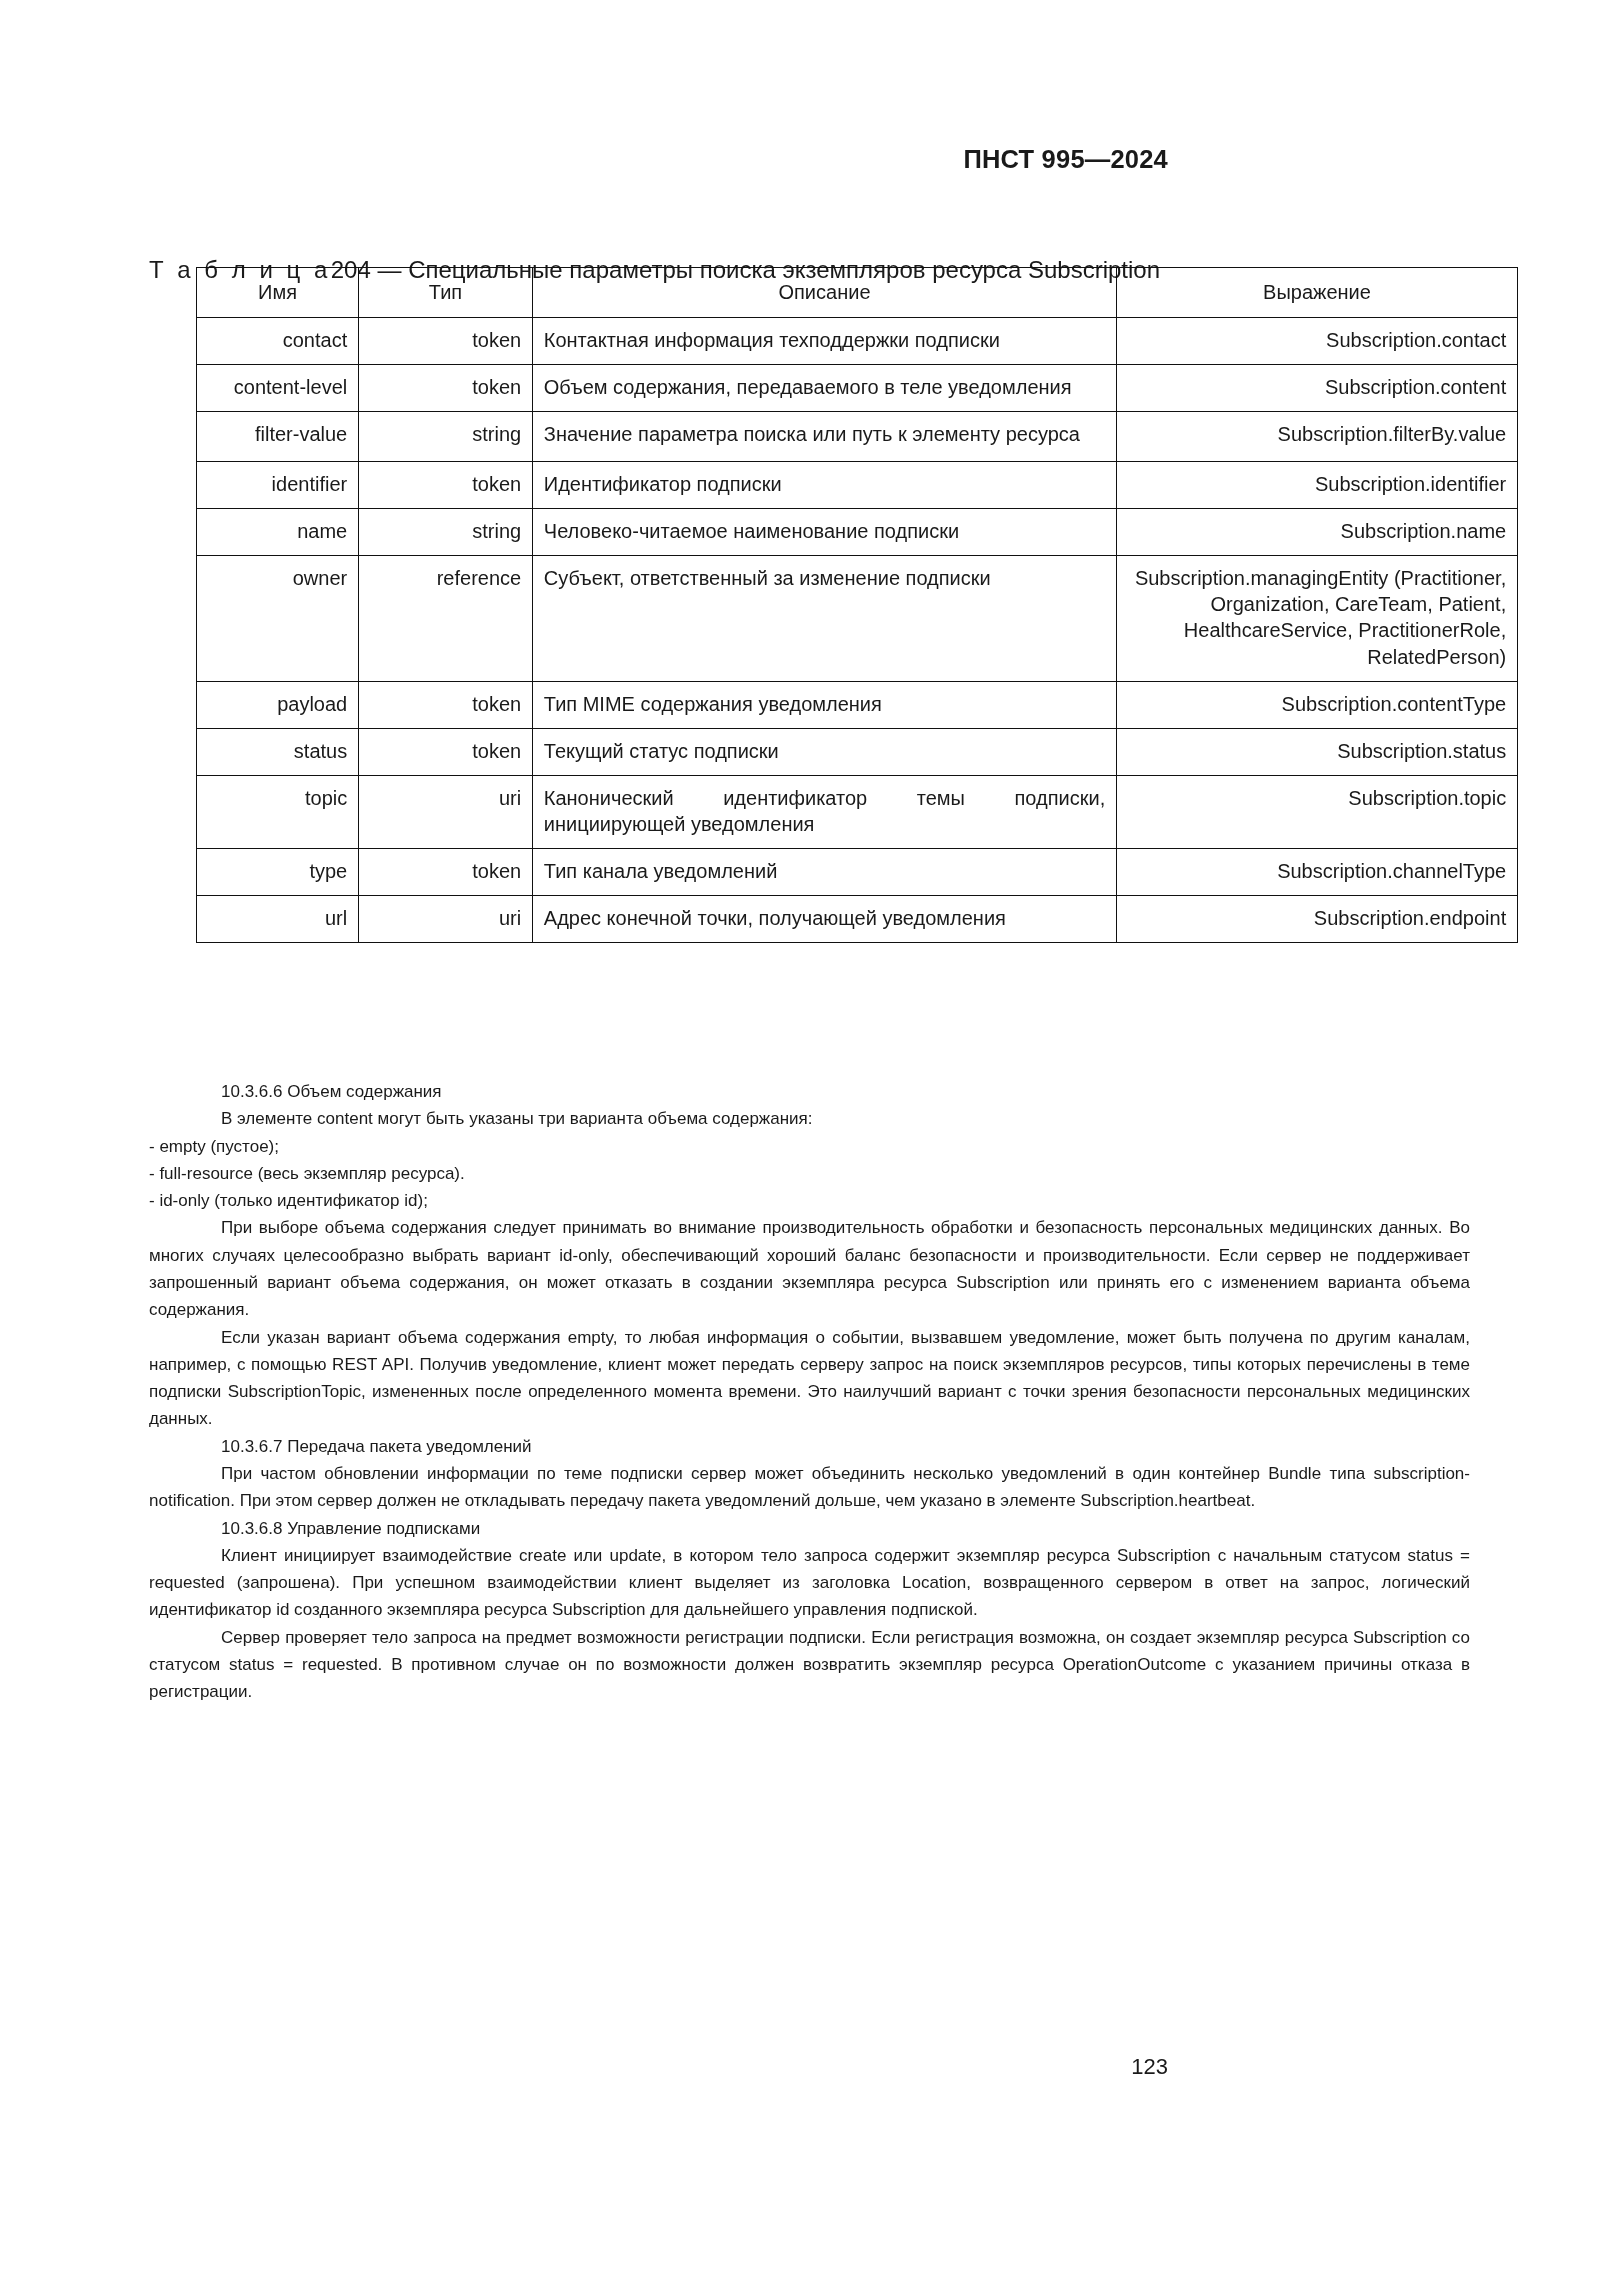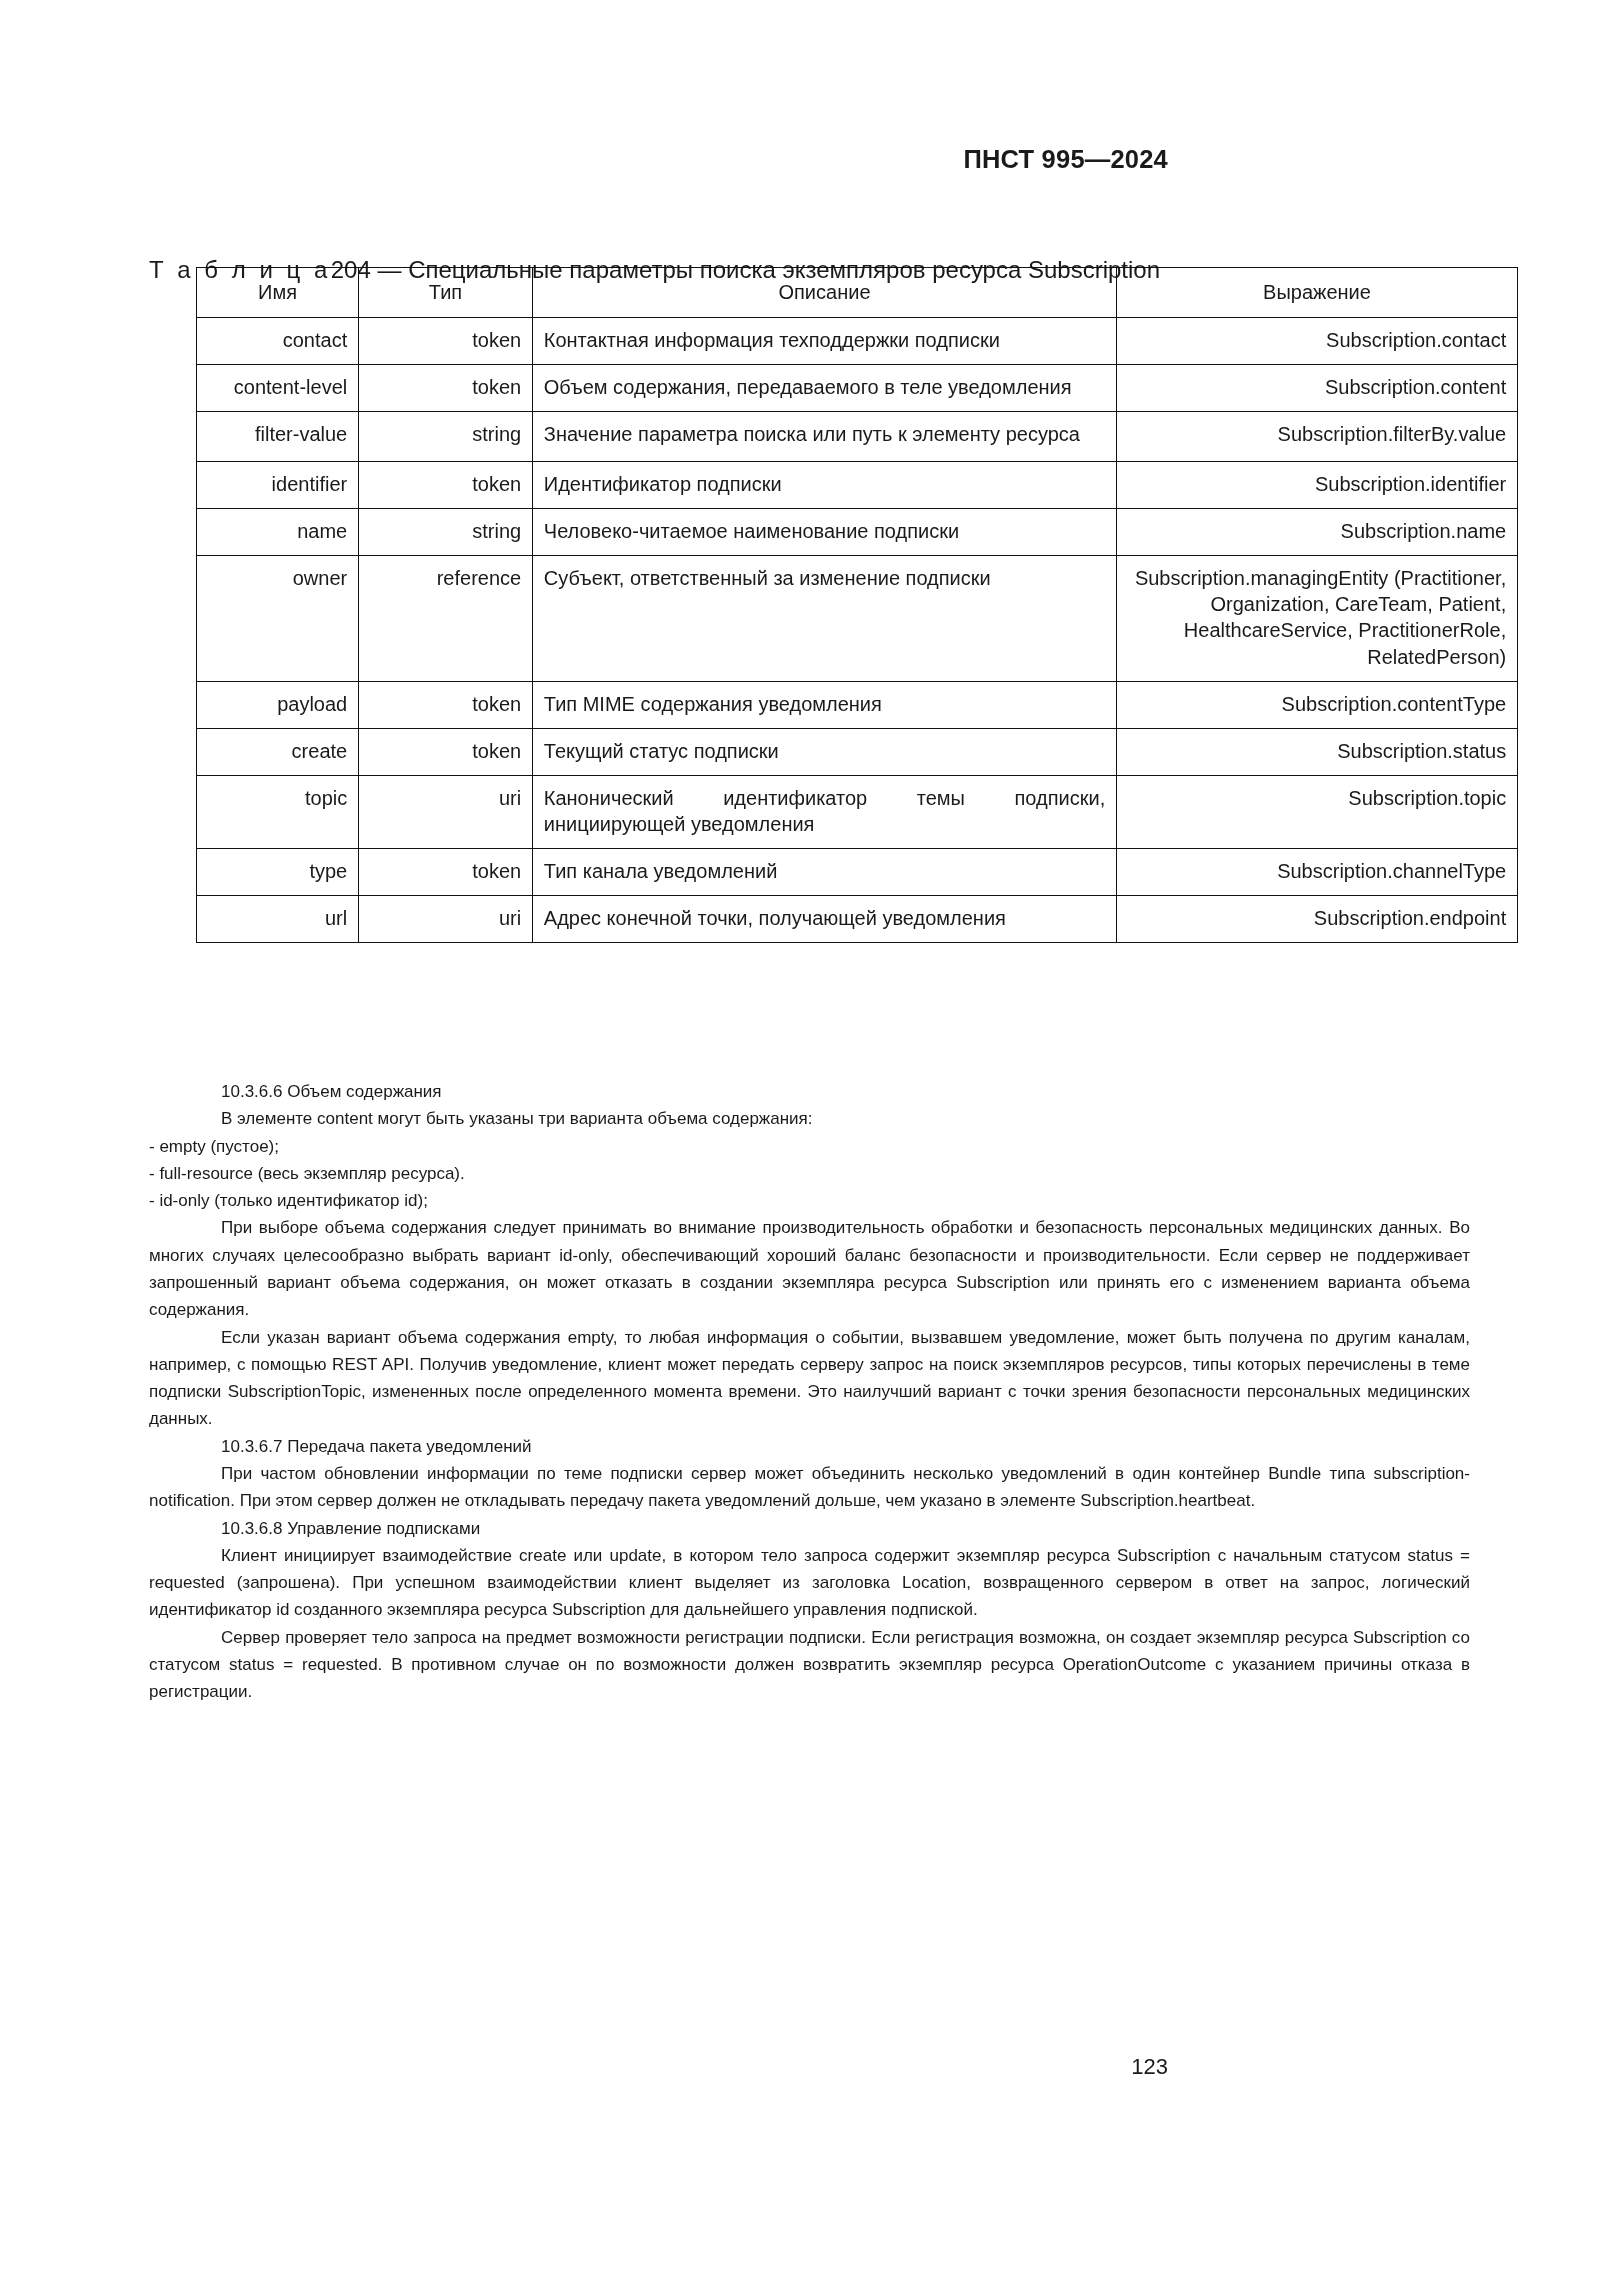--- a/index.html
+++ b/index.html
@@ -185,21 +185,21 @@
         <td class="desc">Субъект, ответственный за изменение подписки</td>
         <td>Subscription.managingEntity (Practitioner, Organization, CareTeam, Patient, HealthcareService, PractitionerRole, RelatedPerson)</td>
       </tr>
       <tr>
         <td>payload</td>
         <td>token</td>
         <td class="desc">Тип MIME содержания уведомления</td>
         <td>Subscription.contentType</td>
       </tr>
       <tr>
-        <td>create</td>
+        <td>status</td>
         <td>token</td>
         <td class="desc">Текущий статус подписки</td>
         <td>Subscription.status</td>
       </tr>
       <tr>
         <td>topic</td>
         <td>uri</td>
         <td class="desc">Канонический идентификатор темы подписки, инициирующей уведомления</td>
         <td>Subscription.topic</td>
       </tr>

